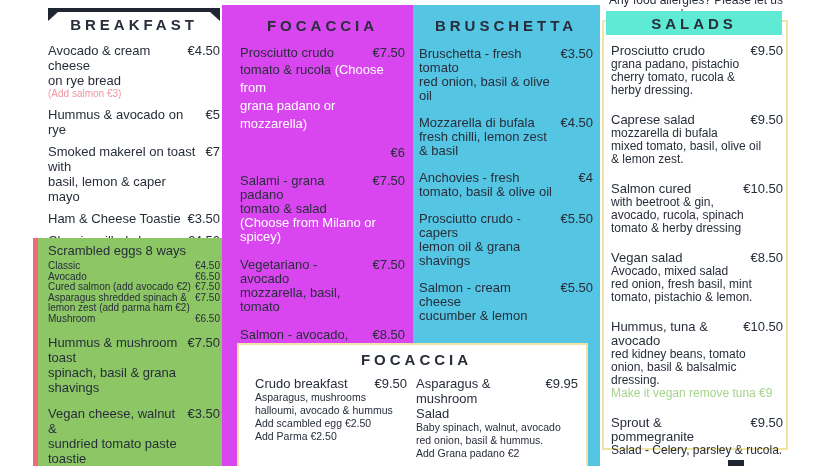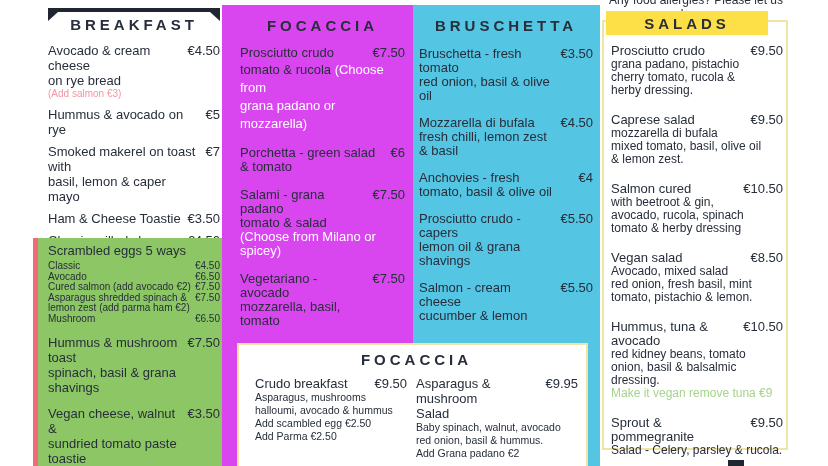--- a/index.html
+++ b/index.html
@@ -42,21 +42,21 @@
 
   
   .bru{position:absolute;left:413px;top:5px;width:187px;height:461px;background:#55c5e4;
        padding:12px 7px 0 6px;box-sizing:border-box;}
   .bru .sec-h{margin-bottom:13px;}
   .bru .item{margin-bottom:13px;}
 
   
   .allergy{position:absolute;left:598px;top:-7px;width:196px;text-align:center;font-size:12px;line-height:14px;}
   .salbox{position:absolute;left:602px;top:20px;width:186px;height:430px;border:2px solid #f0e4a4;box-sizing:border-box;}
-  .salhead{position:absolute;left:606px;top:11px;width:162px;height:24px;background:#fde047;
+  .salhead{position:absolute;left:606px;top:11px;width:176px;height:24px;background:#5eead4;
            display:flex;align-items:center;justify-content:center;}
   .salitems{position:absolute;left:611px;top:44px;width:172px;}
   .sal-item{margin-bottom:16px;}
   .sal-item .desc{font-size:12px;line-height:13px;white-space:pre-line;}
 
   
   .spec{position:absolute;left:237px;top:343px;width:351px;height:130px;background:#ffffff;
         border:2px solid #f0e4a4;box-sizing:border-box;padding:6px 8px 0 16px;}
   .spec-cols{display:flex;justify-content:space-between;margin-top:8px;}
   .spec-col-l{width:152px;}
@@ -112,21 +112,21 @@
     <div class="item">
       <div class="row">
           <span class="t">Avocado &amp; cheddar grilled
 cheese</span>
           <span class="p">€6</span>
         </div>
     </div>
   </section>
 
   <section class="greenbox">
-    <div class="gb-title">Scrambled eggs 5 ways</div>
+    <div class="gb-title">Scrambled eggs 8 ways</div>
     <div class="srow">
         <span class="sn">Classic</span>
         <span class="sp">€4.50</span>
       </div>
     <div class="srow">
         <span class="sn">Avocado</span>
         <span class="sp">€6.50</span>
       </div>
     <div class="srow">
         <span class="sn">Cured salmon (add avocado €2)</span>
@@ -165,22 +165,20 @@
     <div class="item">
       <div class="row">
           <span class="t">Prosciutto crudo</span>
           <span class="p">€7.50</span>
         </div>
       <div><span class="t">tomato &amp; rucola </span><span class="note white">(Choose from
 grana padano or mozzarella)</span></div>
     </div>
     <div class="item">
       <div class="row">
-          <span class="t">Porchetta - green salad
-&amp; tomato</span>
           <span class="p">€6</span>
         </div>
     </div>
     <div class="item">
       <div class="row">
           <span class="t">Salami - grana padano
 tomato &amp; salad</span>
           <span class="p">€7.50</span>
         </div>
       <div class="note white">(Choose from Milano or spicey)</div>

